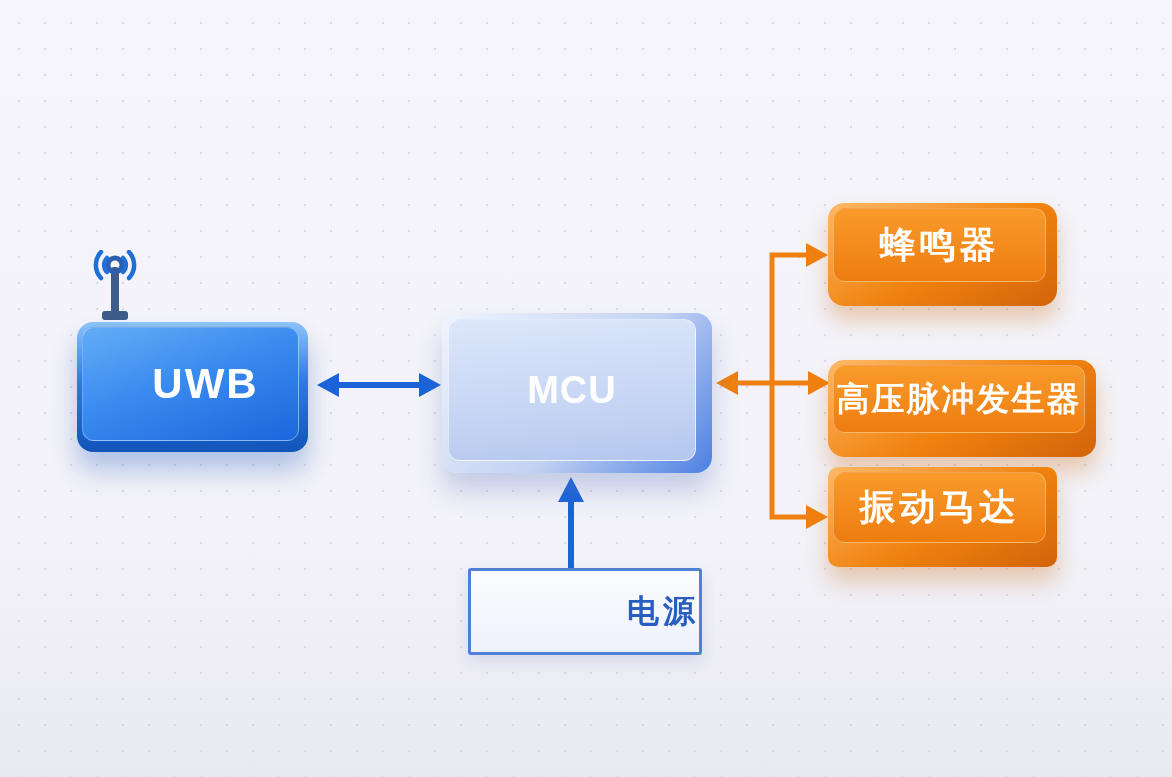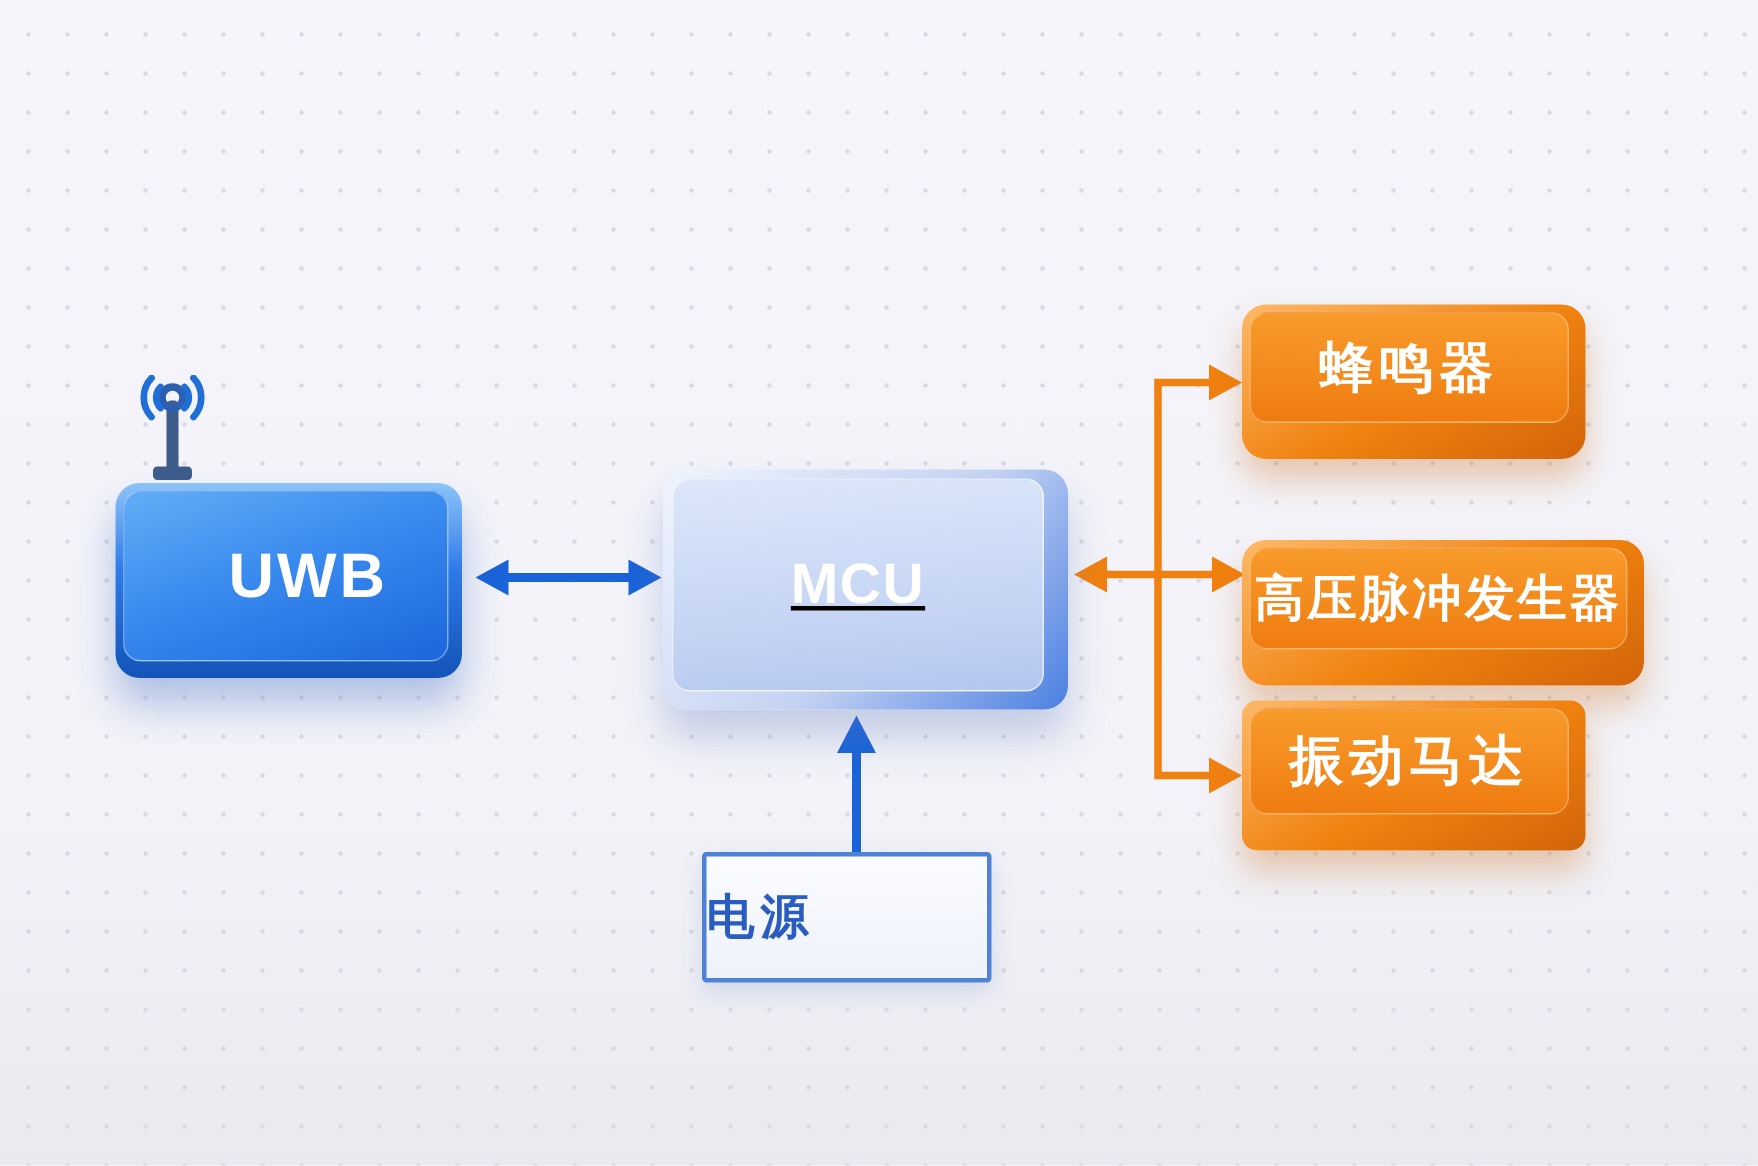--- a/index.html
+++ b/index.html
@@ -41,21 +41,20 @@
   .uwb .face{
     background:linear-gradient(160deg,#63adf6 0%,#3a8bef 45%,#1b66dc 100%);
     font-size:42px;letter-spacing:2px;padding-left:30px;
   }
 
   .mcu{
     left:442px;top:313px;width:270px;height:160px;
     padding:6px 16px 12px 6px;
     background:linear-gradient(130deg,#f0f4fd 0%,#c3d2f2 55%,#4b7fe2 100%);
     box-shadow:0 18px 26px rgba(90,120,190,0.30);
-    text-decoration:underline;
   }
   .mcu .face{
     background:linear-gradient(175deg,#dde7fa 0%,#c2d2f3 70%,#b3c6ef 100%);
     border:1px solid rgba(255,255,255,0.6);
     font-size:38px;letter-spacing:1px;font-weight:600;
   }
 
   .orange{
     padding:5px 11px 24px 5px;
     background:linear-gradient(150deg,#fdb968 0%,#f0820f 55%,#d2640a 100%);
@@ -65,24 +64,24 @@
     background:linear-gradient(180deg,var(--orange-face-top) 0%,var(--orange-face-bottom) 100%);
     border:1px solid rgba(255,255,255,0.28);
     font-size:36px;font-weight:600;letter-spacing:4px;
   }
   .buzzer{left:828px;top:203px;width:229px;height:103px;}
   .hv{left:828px;top:360px;width:268px;height:97px;}
   .hv .face{font-size:33px;letter-spacing:2px;}
   .vib{left:828px;top:467px;width:229px;height:100px;border-radius:10px;}
 
   .power{
-    position:absolute;left:468px;top:568px;width:193px;height:87px;
+    position:absolute;left:468px;top:568px;width:234px;height:87px;
     box-sizing:border-box;border:3px solid var(--power-border);border-radius:3px;
     background:linear-gradient(180deg,#fbfcff 0%,#eef2fb 100%);
-    display:flex;align-items:center;justify-content:flex-start;
+    display:flex;align-items:center;justify-content:flex-end;
     color:var(--power-text);font-size:32px;font-weight:600;letter-spacing:4px;
     box-shadow:0 6px 14px rgba(90,120,190,0.18);
   }
 
   .antenna{position:absolute;left:80px;top:250px;width:70px;height:85px;}
 </style>
 </head>
 <body>
 
 <div class="canvas">

